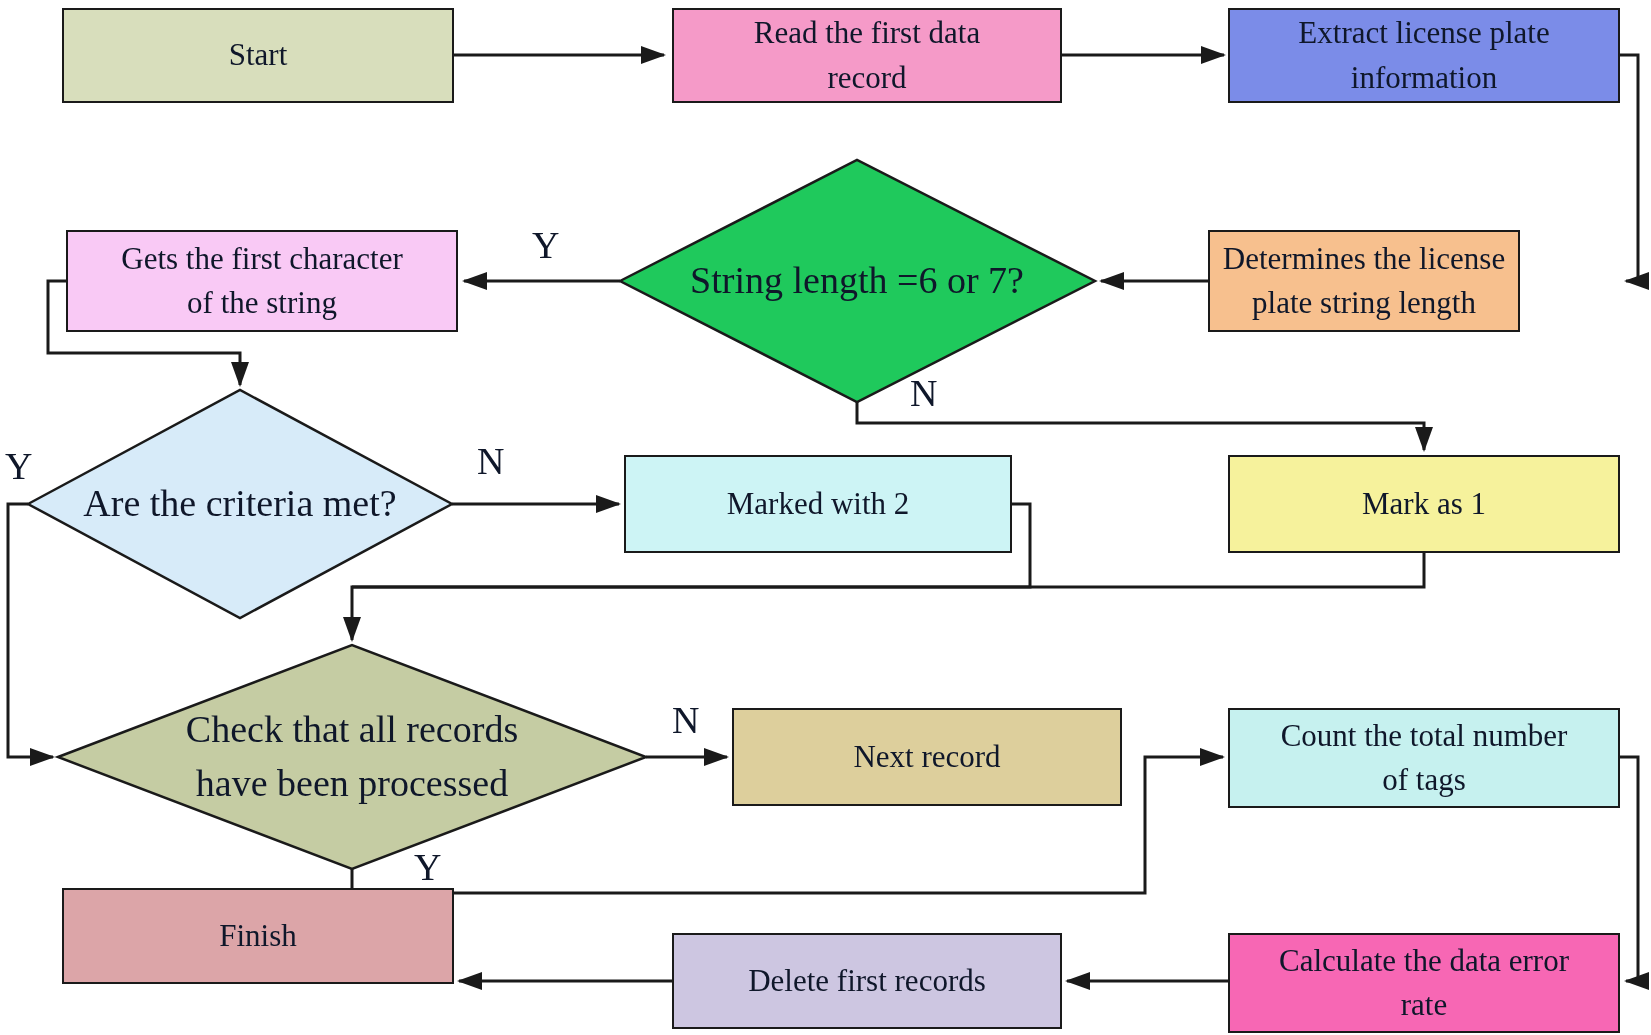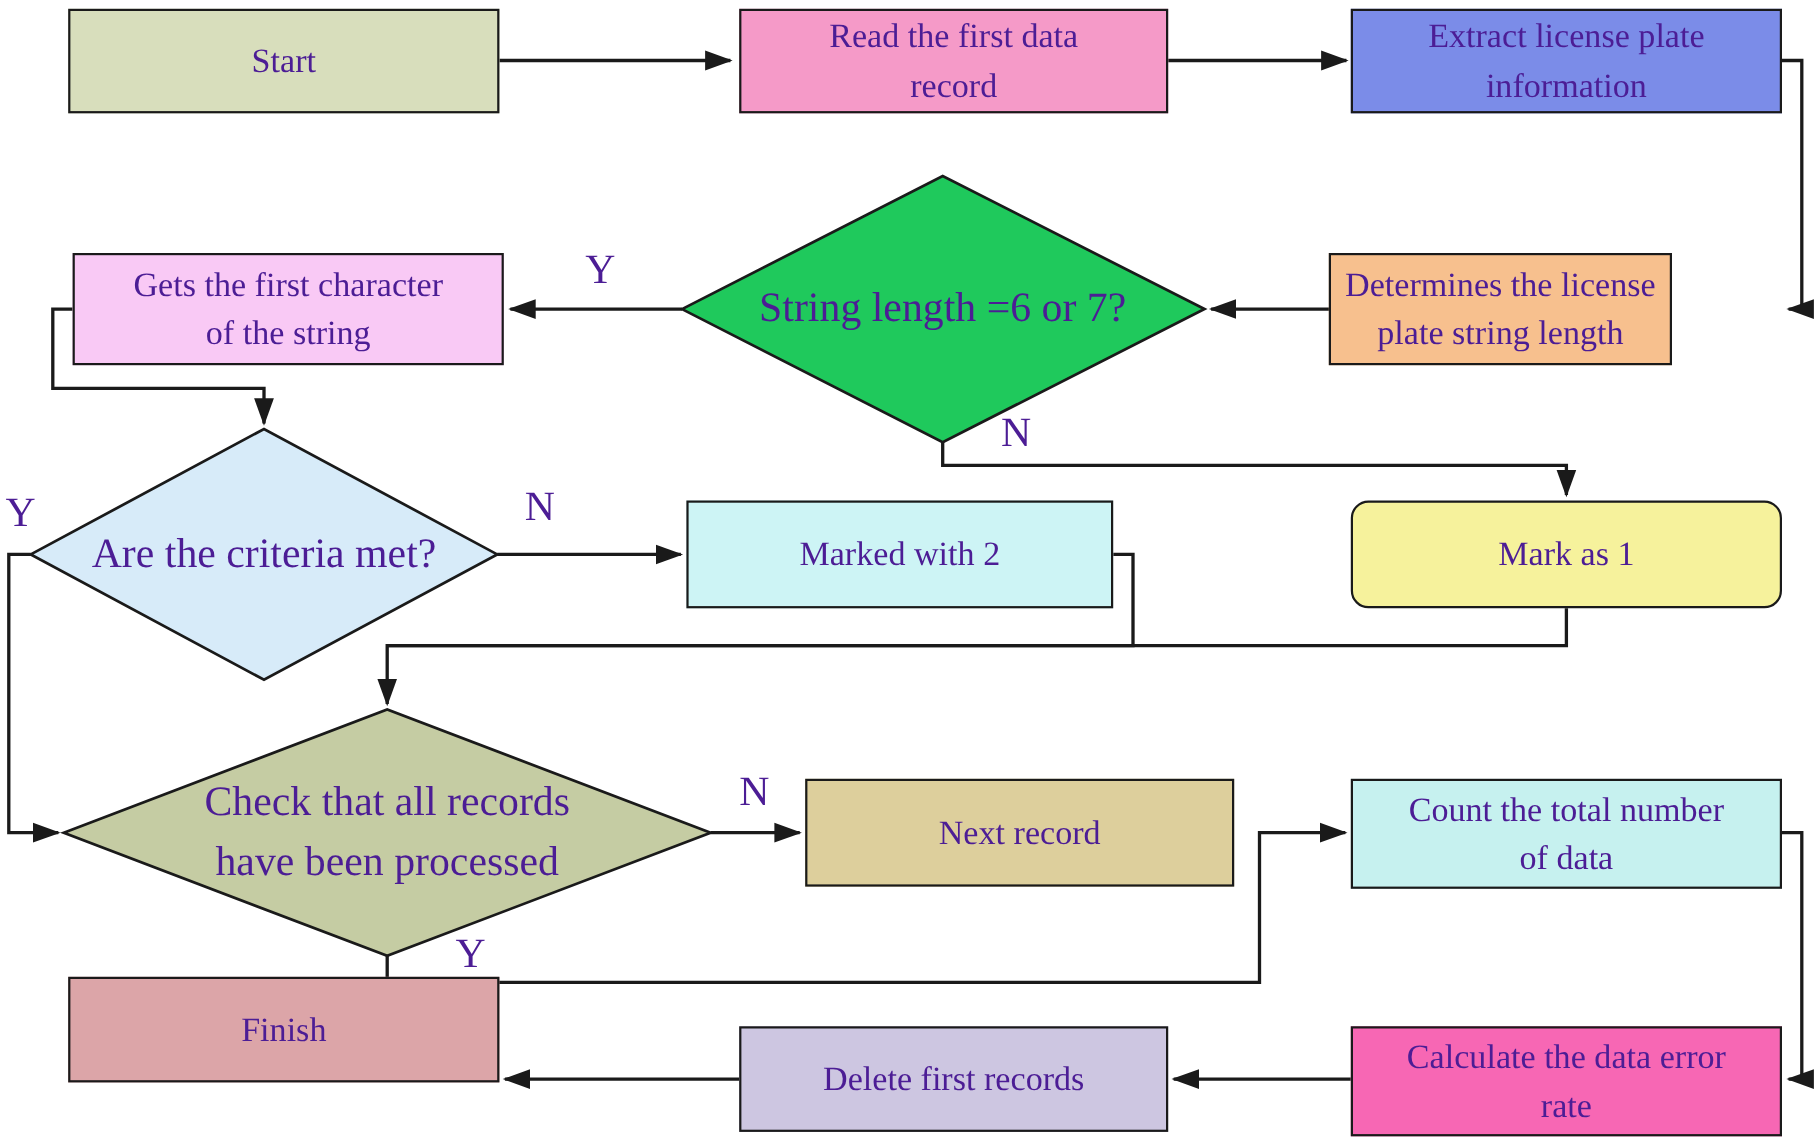--- a/index.html
+++ b/index.html
@@ -1,18 +1,18 @@
 <!DOCTYPE html>
 <html><head>
 <meta charset="utf-8">
 <style>
   html,body{margin:0;padding:0;background:#fff;}
   .canvas{
     position:relative;width:1651px;height:1035px;background:#ffffff;
-    font-family:"Liberation Serif",serif;color:#4c1d95;overflow:hidden;
+    font-family:"Liberation Serif",serif;color:#0f172a;overflow:hidden;
   }
   svg.layer{position:absolute;left:0;top:0;width:1651px;height:1035px;}
   .edge{fill:none;stroke:#1a1a1a;stroke-width:3;}
   .shape{stroke:#1a1a1a;stroke-width:2.5;}
   .node{
     position:absolute;display:flex;align-items:center;justify-content:center;
     text-align:center;border:2px solid #1a1a1a;font-size:31px;line-height:1.42;
     padding:0 12px;box-sizing:border-box;white-space:pre-line;
   }
   .dlabel{
@@ -65,26 +65,26 @@
 information</div>
 
   <div class="node" style="left: 1208px; top: 230px; width: 312px; height: 102px; background-color: rgb(247, 192, 142);">Determines the license
 plate string length</div>
 
   <div class="node" style="left: 66px; top: 230px; width: 392px; height: 102px; background-color: rgb(249, 201, 245);">Gets the first character
 of the string</div>
 
   <div class="node" style="left: 624px; top: 455px; width: 388px; height: 98px; background-color: rgb(205, 244, 245);">Marked with 2</div>
 
-  <div class="node" style="left: 1228px; top: 455px; width: 392px; height: 98px; background-color: rgb(246, 242, 156); border-radius: 16px;">Mark as 1</div>
+  <div class="node" style="left: 1228px; top: 455px; width: 392px; height: 98px; background-color: rgb(246, 242, 156);">Mark as 1</div>
 
   <div class="node" style="left: 732px; top: 708px; width: 390px; height: 98px; background-color: rgb(221, 207, 156);">Next record</div>
 
   <div class="node" style="left: 1228px; top: 708px; width: 392px; height: 100px; background-color: rgb(198, 241, 239);">Count the total number
-of data</div>
+of tags</div>
 
   <div class="node" style="left: 1228px; top: 933px; width: 392px; height: 100px; background-color: rgb(247, 103, 180);">Calculate the data error
 rate</div>
 
   <div class="node" style="left: 672px; top: 933px; width: 390px; height: 96px; background-color: rgb(205, 198, 225);">Delete first records</div>
 
   <div class="node" style="left: 62px; top: 888px; width: 392px; height: 96px; background-color: rgb(220, 165, 168);">Finish</div>
 
   <div class="dlabel" style="left:647px;top:253px;width:420px;height:56px;">String length =6 or 7?</div>
 

